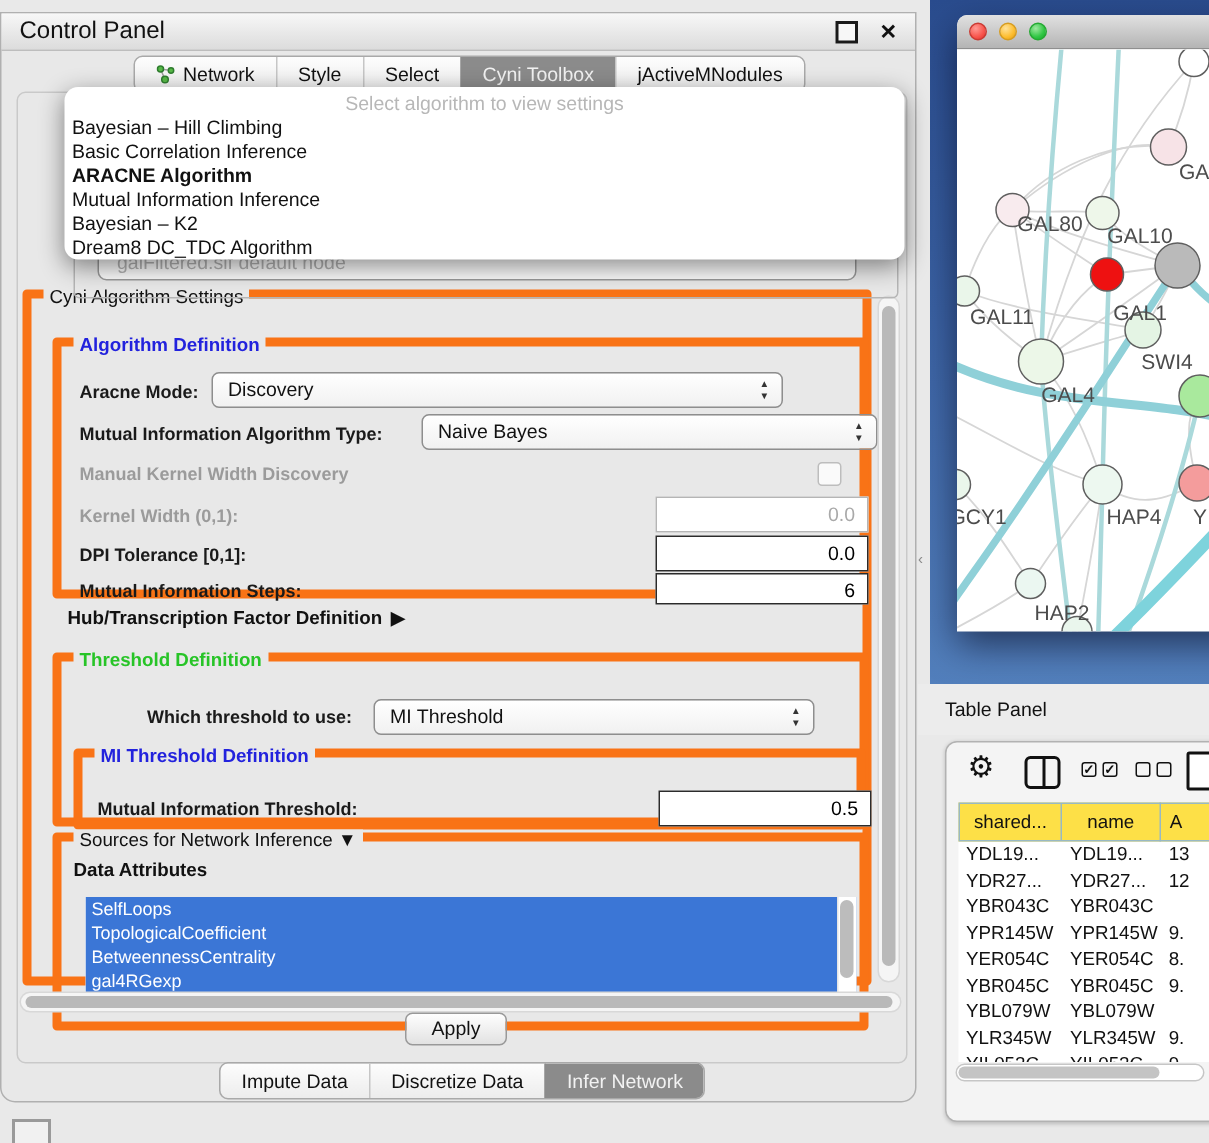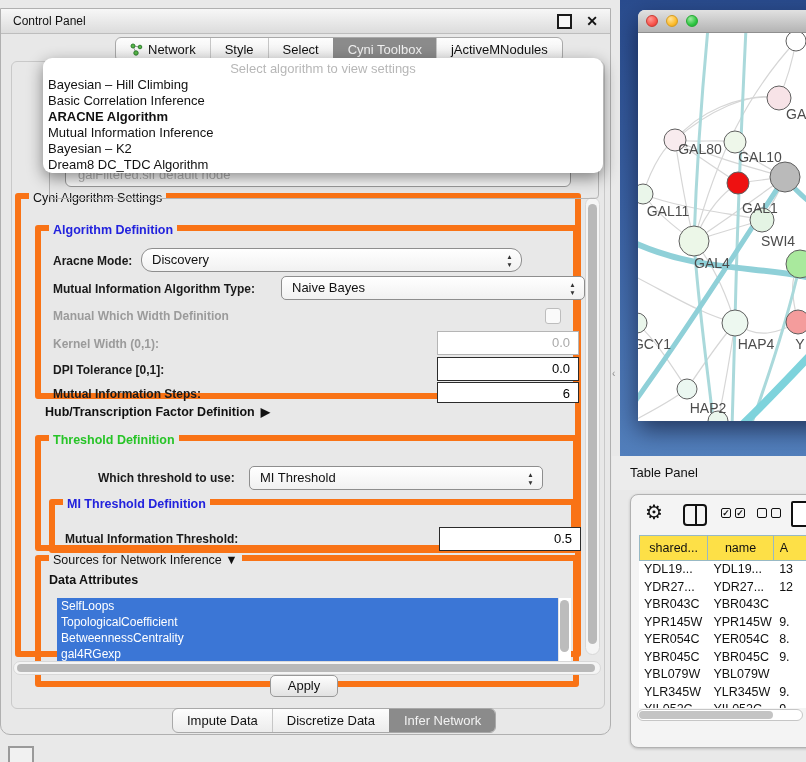--- a/index.html
+++ b/index.html
@@ -5,26 +5,26 @@
   html,body{margin:0;padding:0;}
   .stage{position:relative;width:806px;height:762px;overflow:hidden;background:#e9e9e9;
          font-family:"Liberation Sans",sans-serif;color:#111;}
   .abs{position:absolute;}
 
   
   .control-panel{position:absolute;left:0;top:8px;width:611px;height:727px;background:#e8e8e8;
     border:1px solid #b0b0b0;border-radius:0 0 10px 10px;box-sizing:border-box;}
   .cp-titlebar{height:24px;background:linear-gradient(#f7f7f7,#dcdcdc);border-bottom:1px solid #bdbdbd;
     display:flex;align-items:center;padding:0 12px;border-radius:0;}
-  .cp-title{font-size:12px;flex:1;}
+  .cp-title{font-size:16px;flex:1;}
   .float-icon{width:11px;height:11px;border:2px solid #1a1a1a;margin-right:14px;background:#f7f7f7;}
   .close-icon{font-size:14px;font-weight:bold;line-height:14px;}
 
   .tabbar{position:absolute;display:flex;height:23px;border:1px solid #a9a9a9;border-radius:6px;
-    overflow:hidden;background:linear-gradient(#fdfdfd,#ececec);margin-left:26px;}
+    overflow:hidden;background:linear-gradient(#fdfdfd,#ececec);}
   .tabbar .tab{display:flex;align-items:center;justify-content:center;gap:5px;padding:0 14px;
     font-size:13px;border-left:1px solid #c6c6c6;white-space:nowrap;}
   .tabbar .tab:first-child{border-left:none;}
   .tabbar .tab.selected{background:#8b8b8b;color:#f2f2f2;border-left-color:#8b8b8b;}
   .top-tabbar{left:88px;top:28px;}
   .bottom-tabbar{left:145px;top:699px;}
 
   .cp-inner{position:absolute;left:10px;top:52px;width:592px;height:646px;border:1px solid #c9c9c9;
     border-radius:6px;background:#e8e8e8;}
 
@@ -184,30 +184,30 @@
           <div class="popup-item">Dream8 DC_TDC Algorithm</div>
         </div>
     </div>
 
     <div class="groupbox settings">
       <span class="legend">Cyni Algorithm Settings</span>
 
       <div class="groupbox alg-box">
         <span class="legend blue">Algorithm Definition</span>
         <span class="lab" style="left:12px;top:23px;">Aracne Mode:</span>
-        <div class="combo" style="left:100px;top:17px;width:381px;border-radius:11px;">
+        <div class="combo" style="left:100px;top:17px;width:381px;">
           <span>Discovery</span>
           <span class="arrows"><span>▲</span><br><span>▼</span></span>
         </div>
         <span class="lab" style="left:12px;top:51px;">Mutual Information Algorithm Type:</span>
         <div class="combo" style="left:240px;top:45px;width:304px;">
           <span>Naive Bayes</span>
           <span class="arrows"><span>▲</span><br><span>▼</span></span>
         </div>
-        <span class="lab dis" style="left:12px;top:78px;">Manual Which Width Definition</span>
+        <span class="lab dis" style="left:12px;top:78px;">Manual Kernel Width Discovery</span>
         <span class="checkbox" style="right:12px;top:77px;"></span>
         <span class="lab dis" style="left:12px;top:106px;">Kernel Width (0,1):</span>
         <div class="field dis" style="left:396px;top:100px;width:142px;">0.0</div>
         <span class="lab" style="left:12px;top:132px;">DPI Tolerance [0,1]:</span>
         <div class="field en" style="left:396px;top:126px;width:142px;">0.0</div>
         <span class="lab" style="left:12px;top:156px;">Mutual Information Steps:</span>
         <div class="field en" style="left:396px;top:151px;width:142px;height:21px;">6</div>
       </div>
 
       <div class="hub-row">

